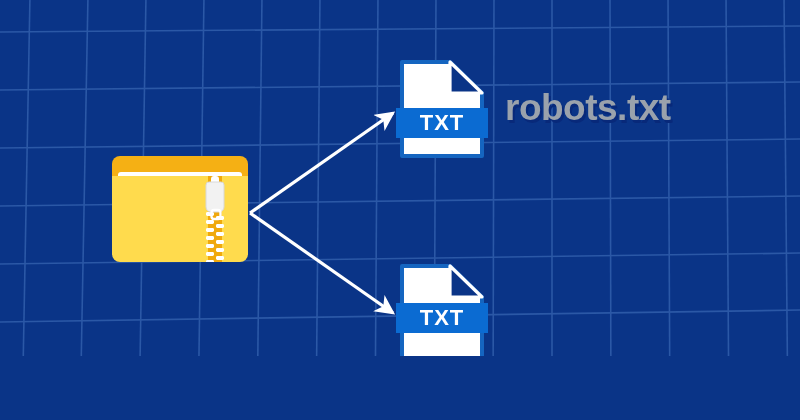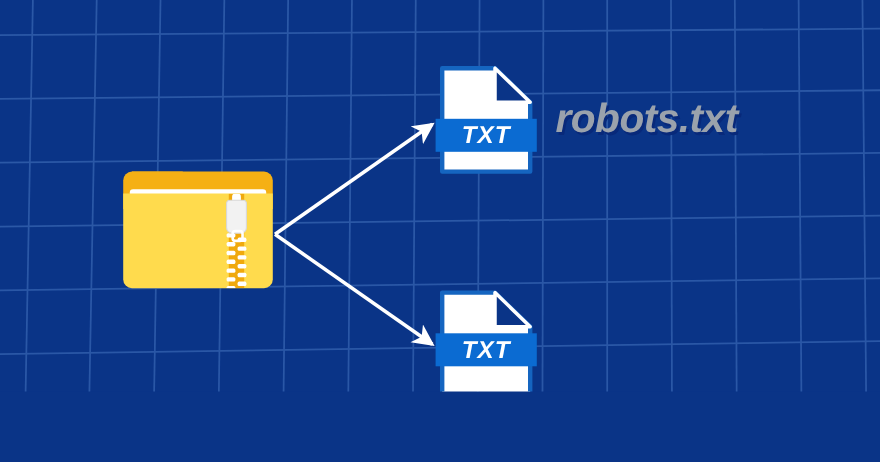--- a/index.html
+++ b/index.html
@@ -13,21 +13,20 @@
     font-family: "Liberation Sans", sans-serif;
     background: #0a3487;
   }
 
   #stage {
     position: relative;
     width: 800px;
     height: 356px;
     overflow: hidden;
     background: #0a3487;
-    font-style: italic;
   }
 
   #grid-layer {
     position: absolute;
     left: 0; top: 0;
     width: 800px; height: 420px;
   }
 
   #scene {
     position: absolute;

